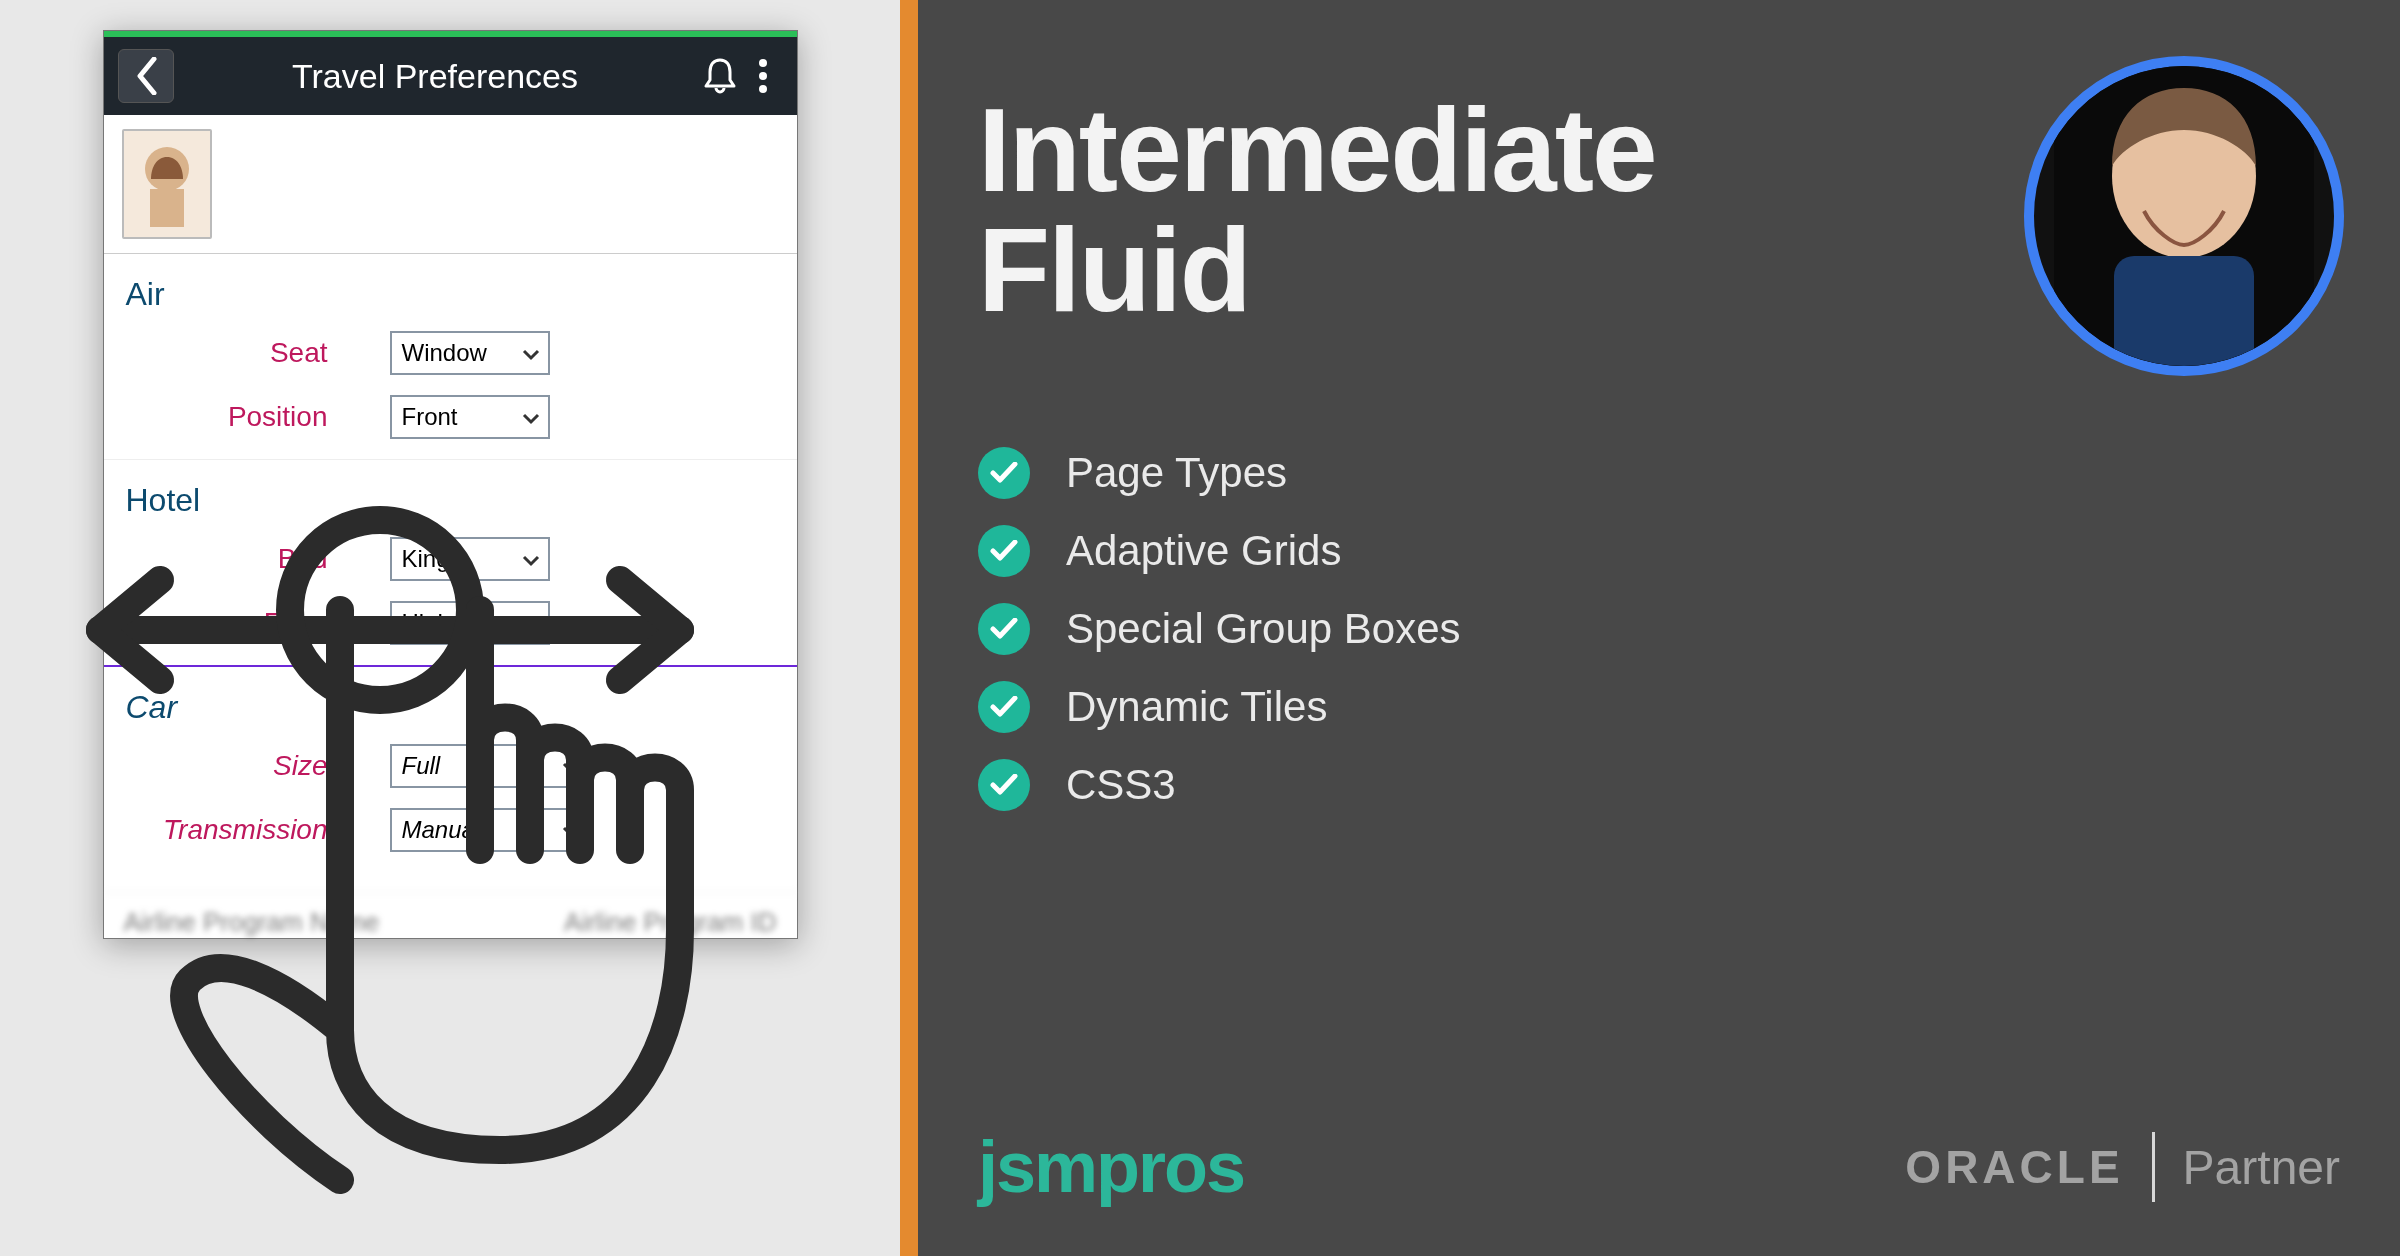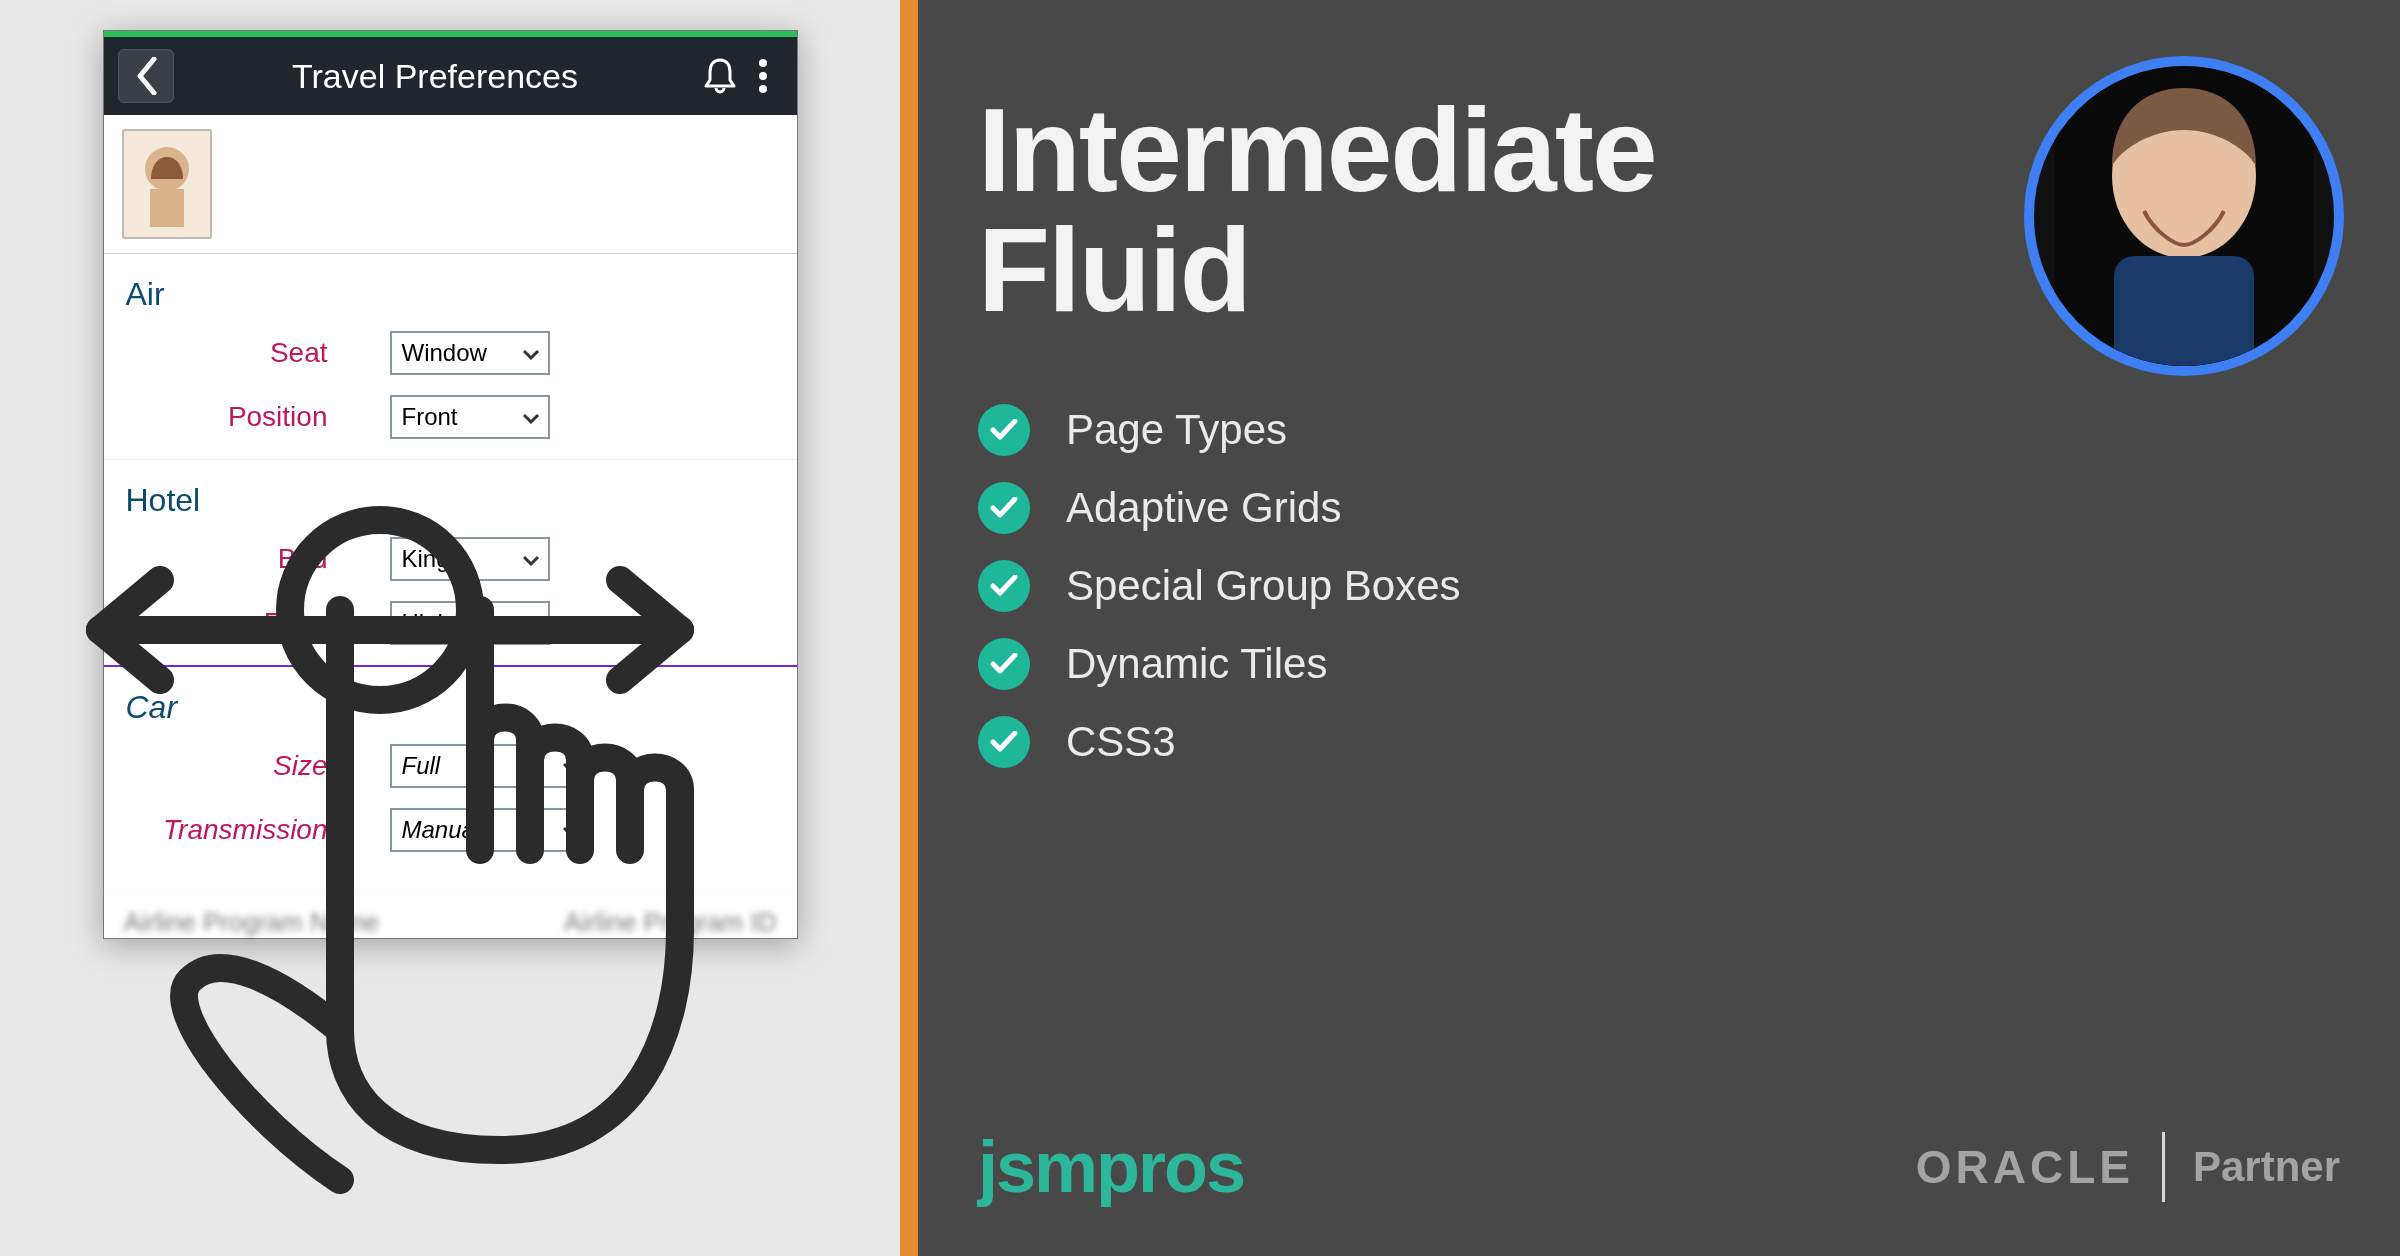--- a/index.html
+++ b/index.html
@@ -137,21 +137,21 @@
   width: 760px;
   height: 780px;
   pointer-events: none;
 }
 .right-title {
   font-size: 118px;
   font-weight: 900;
   line-height: 1.02;
   letter-spacing: -2px;
   color: #f3f3f3;
-  margin-bottom: 73px;
+  margin-bottom: 116px;
   font-family: Arial, sans-serif;
 }
 .features {
   list-style: none;
   font-size: 42px;
   color: #eaeaea;
 }
 .features li {
   display: flex;
   align-items: center;
@@ -190,21 +190,21 @@
   font-size: 46px;
   font-weight: 700;
   letter-spacing: 4px;
 }
 .partner-divider {
   width: 3px;
   height: 70px;
   background: #d8d8d8;
   margin: 0 28px;
 }
-.partner-text { font-size: 42px; font-weight: 700; text-align: right;}
+.partner-text { font-size: 48px; font-weight: 400; text-align: right;}
 .head-avatar {
   position: absolute;
   top: 56px;
   right: 56px;
   width: 320px;
   height: 320px;
   border-radius: 50%;
   border: 10px solid #3e7ff3;
   background: #111;
   display: flex;

